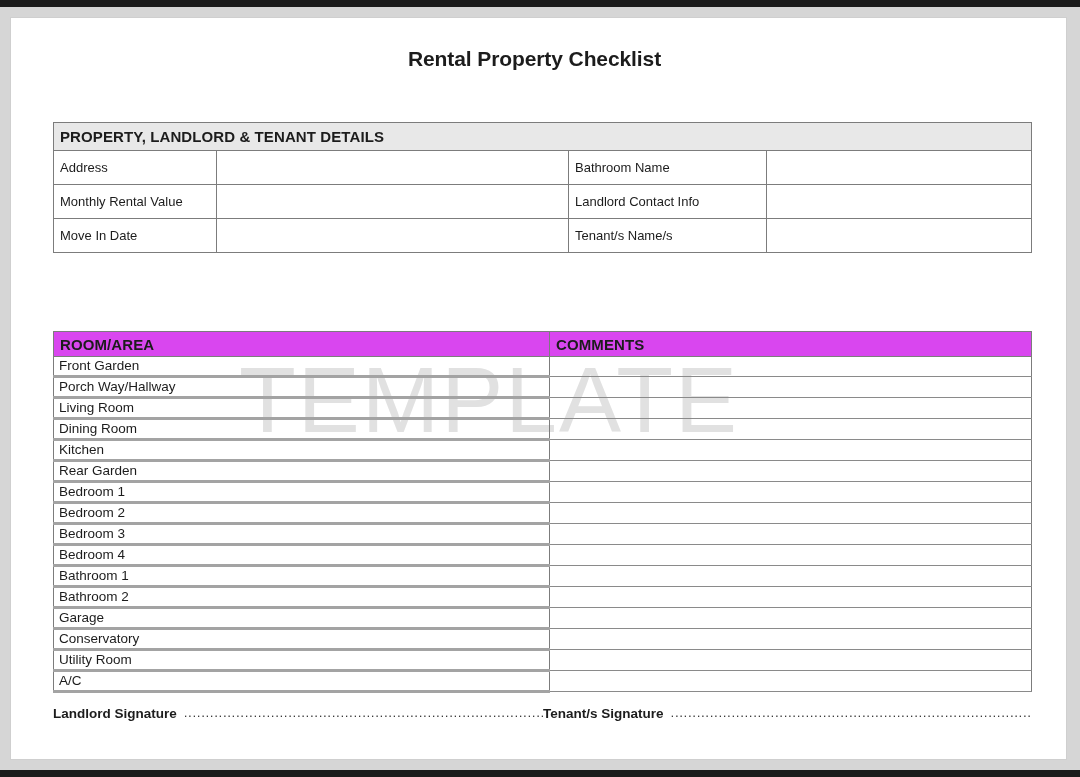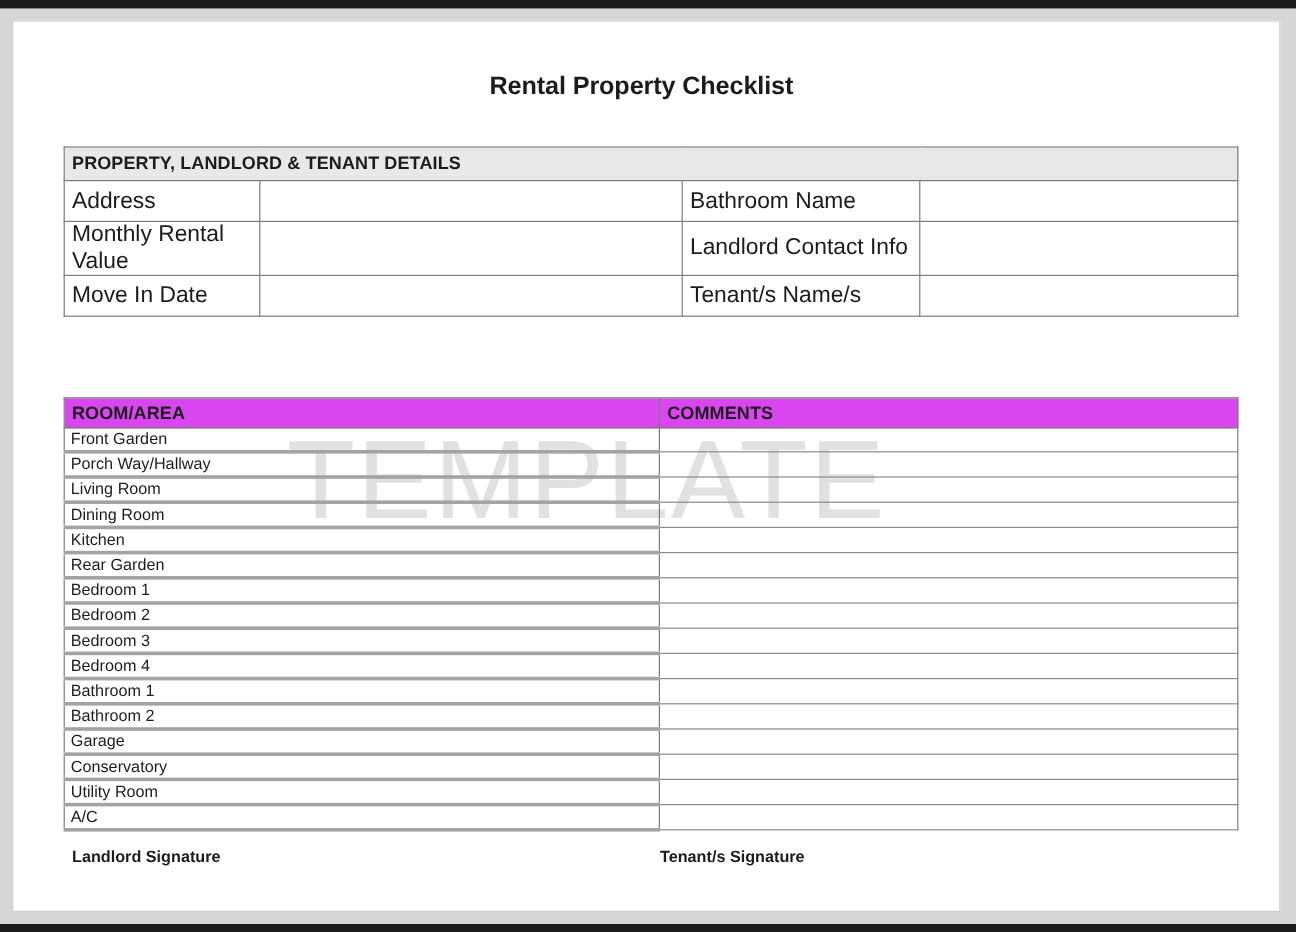--- a/index.html
+++ b/index.html
@@ -38,21 +38,21 @@
     height: 743px;
     background: #ffffff;
     border: 1px solid #cfcfcf;
     overflow: hidden;
   }
 
   
   .doc-title {
     position: absolute;
     left: 0;
-    top: 42px;
+    top: 29px;
     width: 1047px;
     text-align: center;
     font-size: 21px;
     font-weight: bold;
     color: #1c1c1c;
     letter-spacing: -0.1px;
   }
 
   
   .watermark {
@@ -75,21 +75,21 @@
   
   .tbl {
     position: absolute;
     border-collapse: collapse;
     table-layout: fixed;
     z-index: 2;
     border-radius: 10px;
   }
   .tbl td, .tbl th {
     border: 1px solid #7c7c7c;
-    font-size: 19px;
+    font-size: 13px;
     color: #1c1c1c;
     text-align: left;
     vertical-align: middle;
     font-weight: normal;
     padding: 0 6px;
     background: transparent;
   }
 
   
   #details-table {
@@ -141,21 +141,20 @@
     top: 688px;
     width: 978px;
     height: 24px;
     display: flex;
     z-index: 2;
   }
   .sig-block {
     display: flex;
     align-items: baseline;
     overflow: hidden;
-    flex-direction: column;
   }
   .sig-block.landlord { width: 490px; }
   .sig-block.tenant   { width: 488px; }
   .sig-label {
     font-size: 13.5px;
     font-weight: bold;
     color: #1c1c1c;
     white-space: nowrap;
     flex: 0 0 auto;
   }

